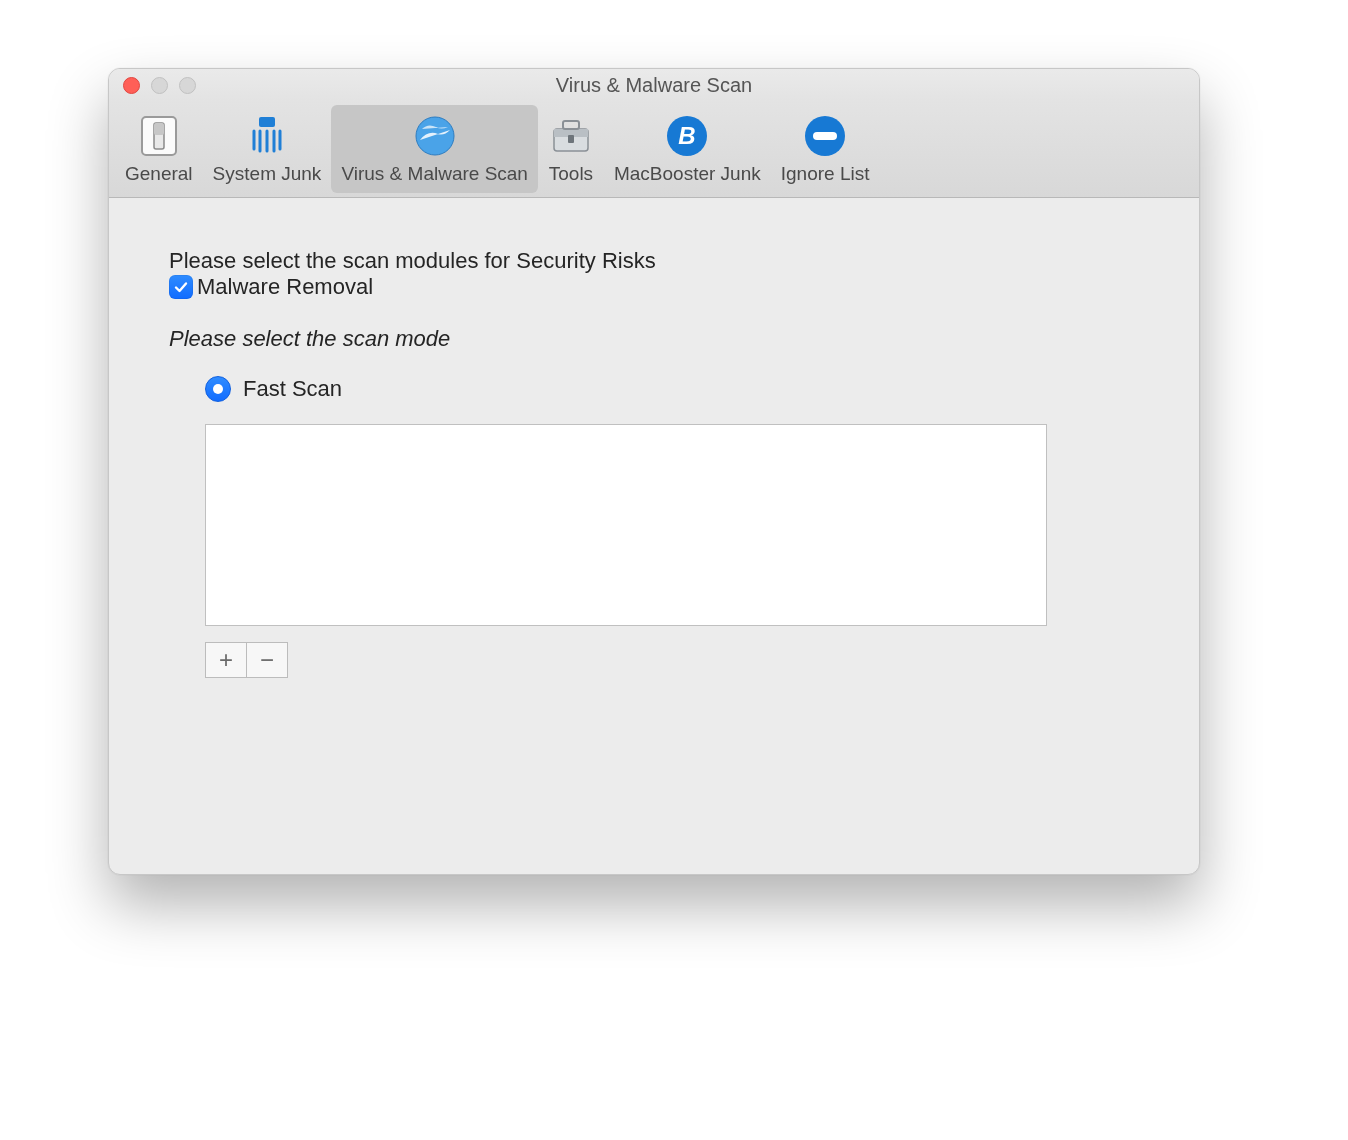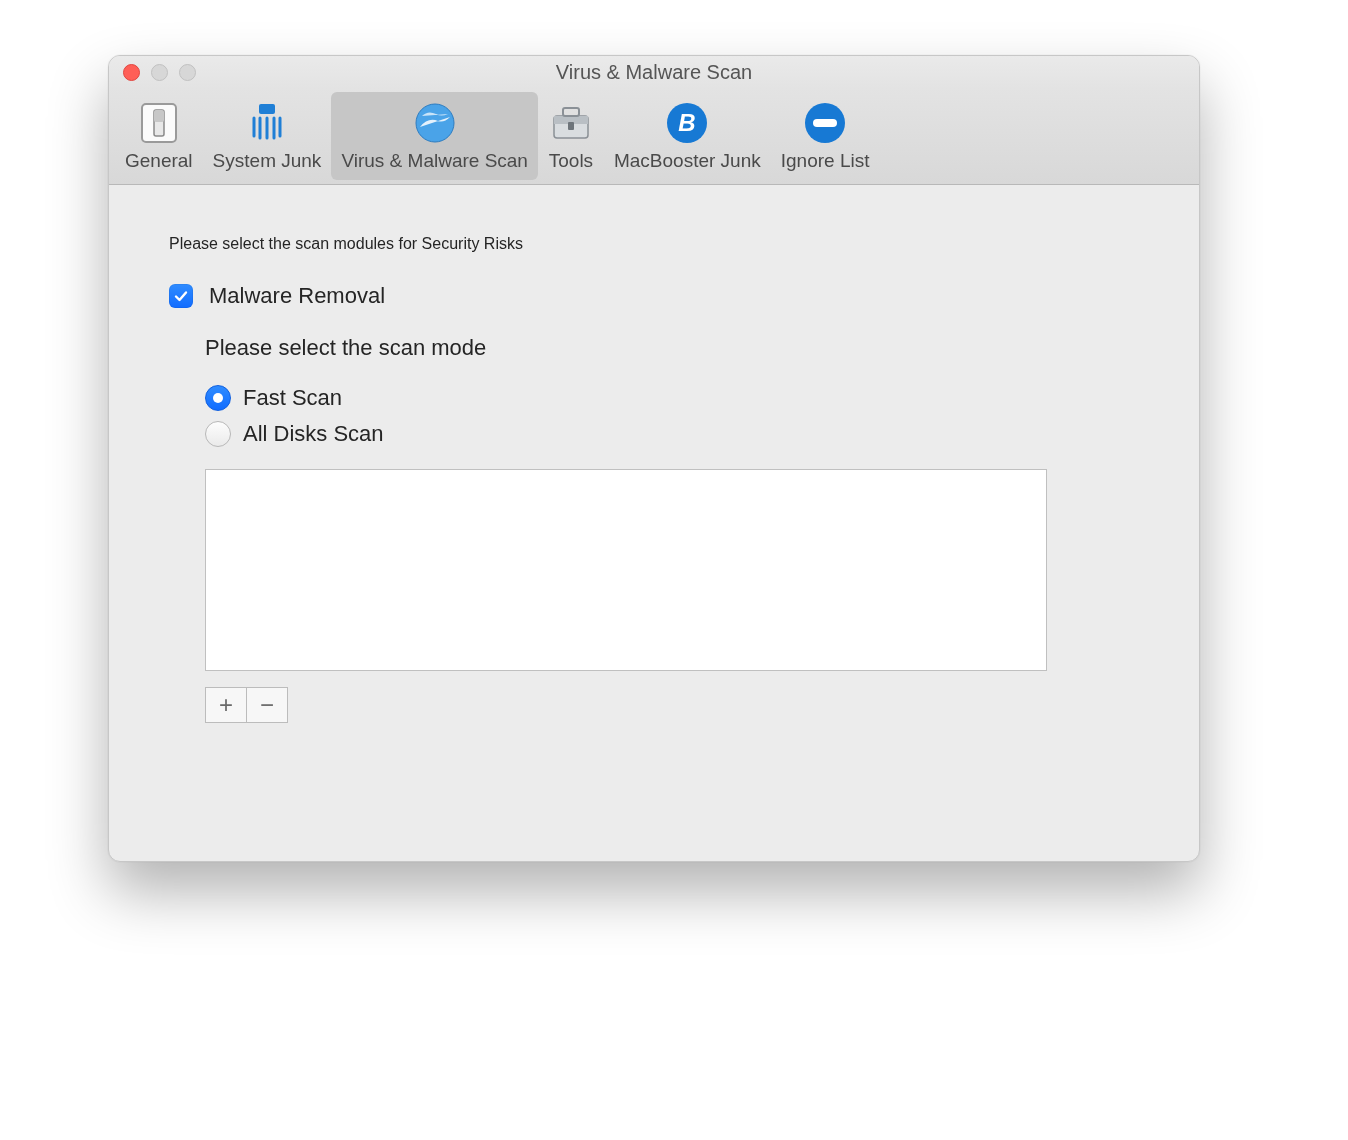--- a/index.html
+++ b/index.html
@@ -9,21 +9,21 @@
     height: 1140px;
     background: #ffffff;
     font-family: -apple-system, "Helvetica Neue", Helvetica, Arial, sans-serif;
     font-size: 21px;
     color: #252525;
   }
 
   .window {
     position: absolute;
     left: 108px;
-    top: 55px;
+    top: 68px;
     width: 1090px;
     height: 805px;
     background: #ececec;
     border: 1px solid #c7c7c7;
     border-radius: 12px;
     box-shadow: 0 30px 60px rgba(0,0,0,0.30), 0 0 0 1px rgba(0,0,0,0.02);
     overflow: hidden;
   }
 
   
@@ -88,45 +88,44 @@
   .tab-icon {
     width: 46px; height: 46px;
     display: flex; align-items: center; justify-content: center;
   }
 
   
   .content {
     padding: 50px 60px 40px 60px;
   }
   .intro {
-    font-size: 16px;
-    margin-bottom: 30px;
+    font-size: 22px;
   }
 
   .check-row {
     display: flex;
     align-items: center;
-    gap: 16px;
+    gap: 4px;
     margin-bottom: 26px;
   }
   .checkbox {
     width: 24px; height: 24px;
     border-radius: 6px;
     background: linear-gradient(#2f8cff, #116cff);
     display: flex; align-items: center; justify-content: center;
     box-shadow: inset 0 0 0 1px rgba(0,0,0,0.05);
   }
   .checkbox svg { width: 16px; height: 16px; }
   .check-label { font-size: 22px; }
 
   .sub-heading {
     font-size: 22px;
-    margin-left: 36px;
     margin-top: 10px;
     margin-bottom: 24px;
+    font-style: italic;
   }
 
   .radio-group {
     margin-left: 36px;
   }
   .radio-row {
     display: flex;
     align-items: flex-end;
     gap: 12px;
     margin-bottom: 10px;
@@ -283,24 +282,20 @@
     </div>
 
 
     <div class="sub-heading">Please select the scan mode</div>
 
     <div class="radio-group">
       <div class="radio-row">
         <div class="radio selected"></div>
         <span class="radio-label">Fast Scan</span>
       </div>
-      <div class="radio-row">
-        <div class="radio"></div>
-        <span class="radio-label">All Disks Scan</span>
-      </div>
     </div>
 
     <div class="listbox"></div>
 
     <div class="addremove">
       <div class="btn">
         <span>+</span>
       </div>
       <div class="btn">
         <span>−</span>

